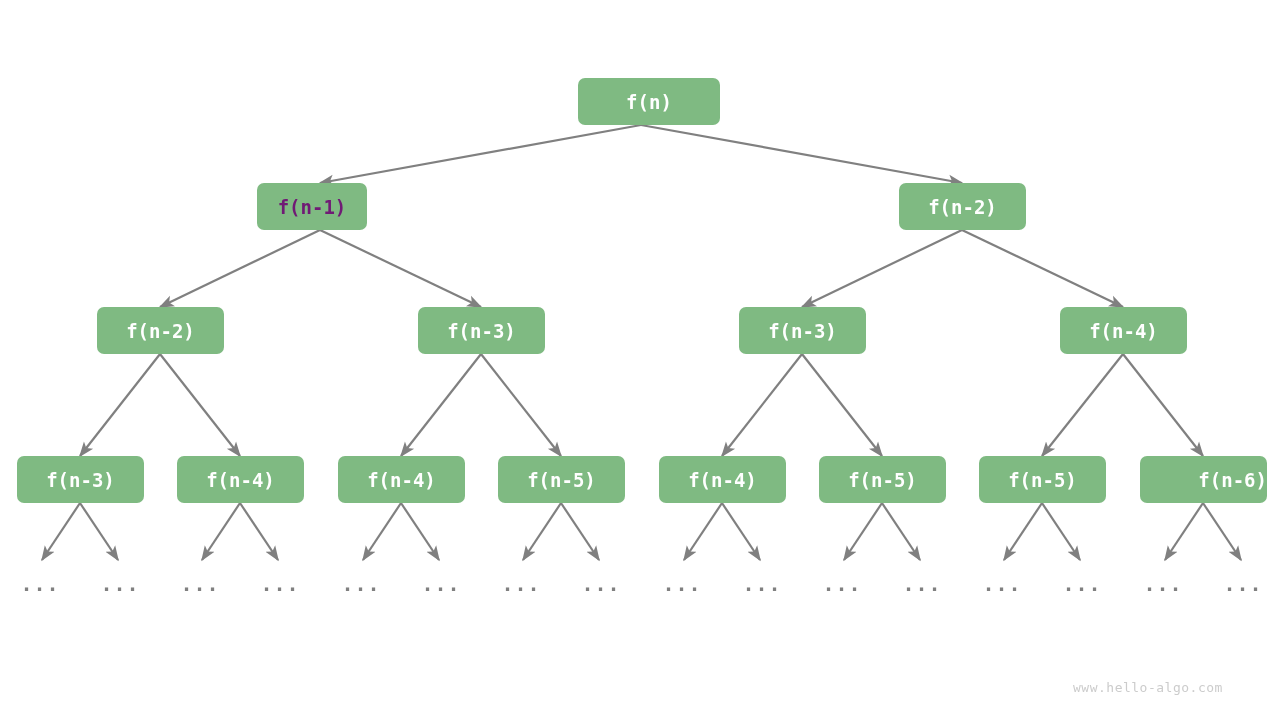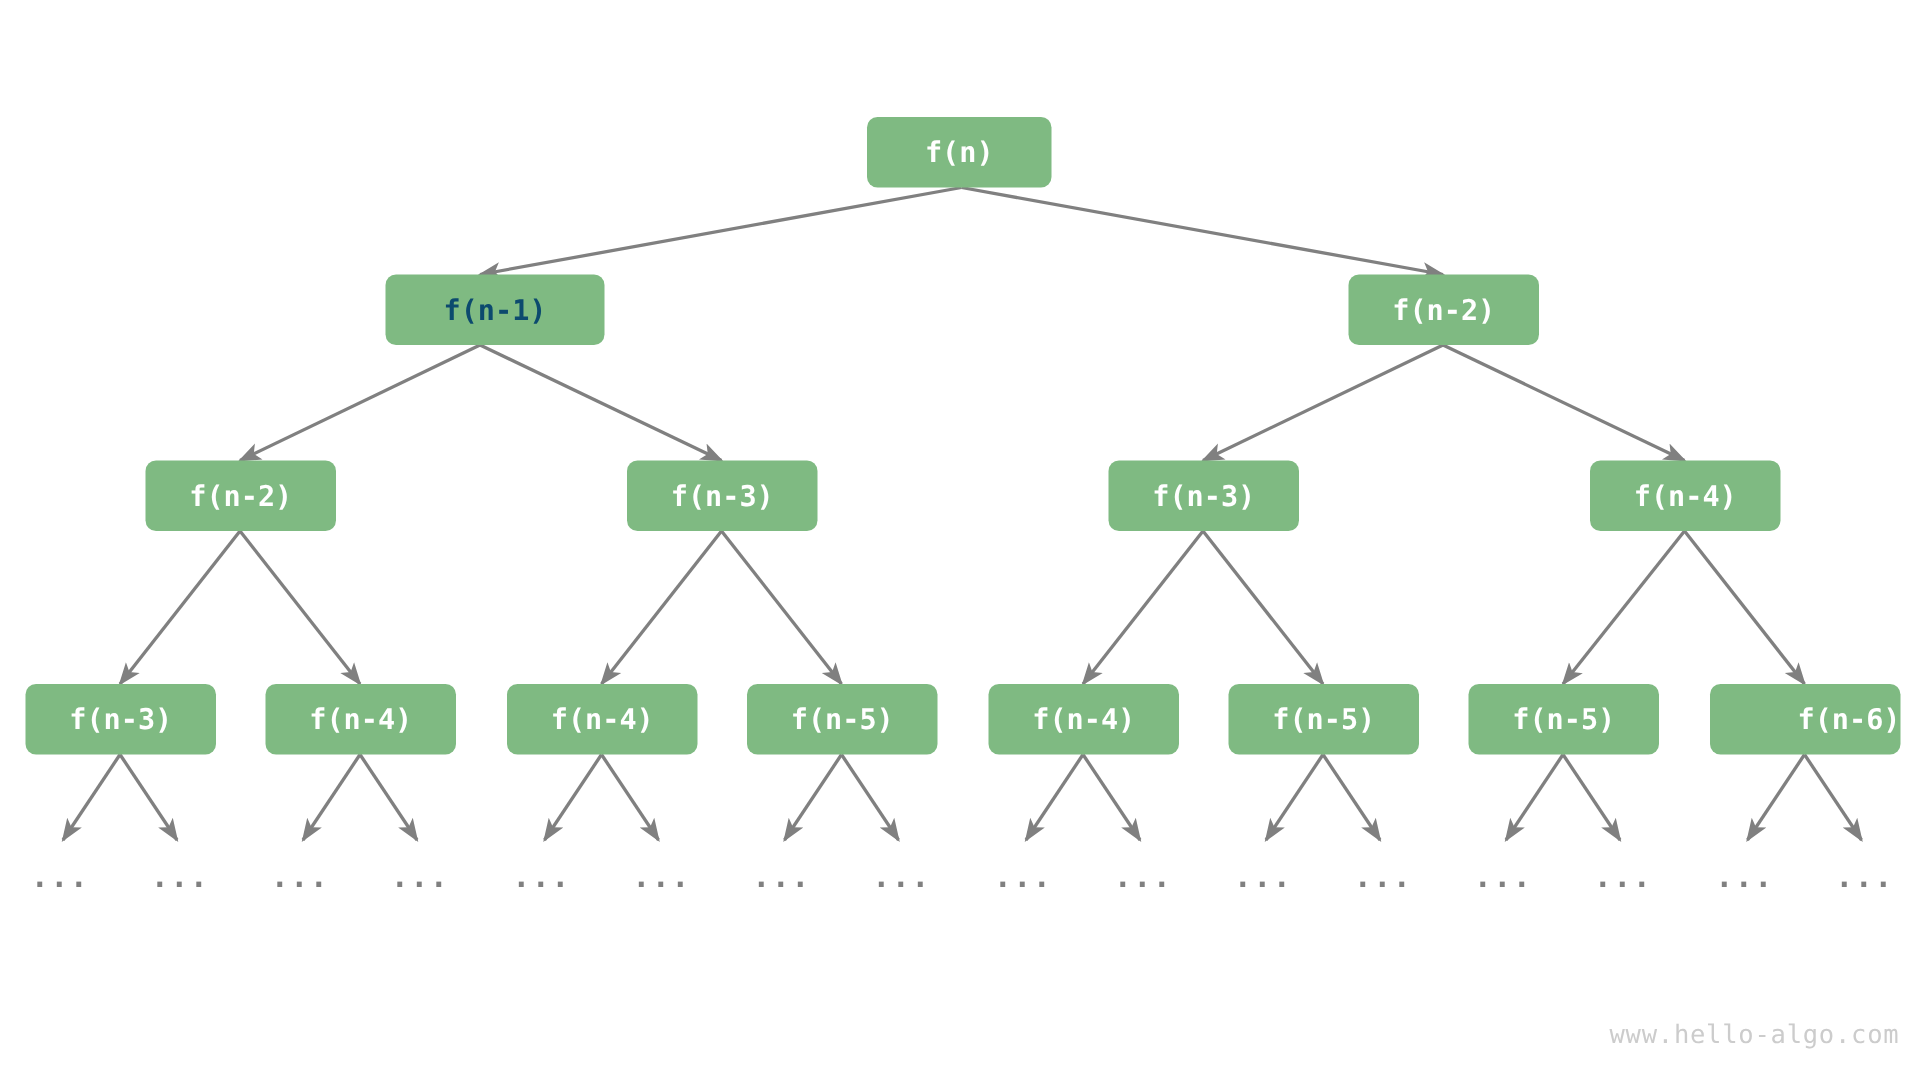--- a/index.html
+++ b/index.html
@@ -52,21 +52,21 @@
     font-weight: bold;
     letter-spacing: 1px;
     transform: translate(-50%, -50%);
     white-space: nowrap;
     user-select: none;
   }
   .watermark {
     position: absolute;
     color: #cccccc;
     font-family: "DejaVu Sans Mono", monospace;
-    font-size: 17px;
+    font-size: 13px;
     letter-spacing: 0.5px;
     white-space: nowrap;
     user-select: none;
   }
 </style>
 </head>
 <body>
 
 <div id="canvas">
 
@@ -102,24 +102,24 @@
       <line x1="722" y1="503" x2="760" y2="560" stroke="#808080" stroke-width="2.2" marker-end="url(#arrowhead)"></line>
       <line x1="882" y1="503" x2="844" y2="560" stroke="#808080" stroke-width="2.2" marker-end="url(#arrowhead)"></line>
       <line x1="882" y1="503" x2="920" y2="560" stroke="#808080" stroke-width="2.2" marker-end="url(#arrowhead)"></line>
       <line x1="1042" y1="503" x2="1004" y2="560" stroke="#808080" stroke-width="2.2" marker-end="url(#arrowhead)"></line>
       <line x1="1042" y1="503" x2="1080" y2="560" stroke="#808080" stroke-width="2.2" marker-end="url(#arrowhead)"></line>
       <line x1="1203" y1="503" x2="1165" y2="560" stroke="#808080" stroke-width="2.2" marker-end="url(#arrowhead)"></line>
       <line x1="1203" y1="503" x2="1241" y2="560" stroke="#808080" stroke-width="2.2" marker-end="url(#arrowhead)"></line>
     </svg>
 
   <div id="node-layer">
-      <div class="node" style="left: 578px; top: 78px; width: 123px; height: 47px; background: rgb(127, 186, 130); color: rgb(255, 255, 255);">
+      <div class="node" style="left: 578px; top: 78px; width: 142px; height: 47px; background: rgb(127, 186, 130); color: rgb(255, 255, 255);">
         <span>f(n)</span>
       </div>
-      <div class="node" style="left: 257px; top: 183px; width: 146px; height: 47px; background: rgb(127, 186, 130); color: #0c4a6e;">
+      <div class="node" style="left: 257px; top: 183px; width: 110px; height: 47px; background: rgb(127, 186, 130); color: #701a75;">
         <span>f(n-1)</span>
       </div>
       <div class="node" style="left: 899px; top: 183px; width: 127px; height: 47px; background: rgb(127, 186, 130); color: rgb(255, 255, 255);">
         <span>f(n-2)</span>
       </div>
       <div class="node" style="left: 97px; top: 307px; width: 127px; height: 47px; background: rgb(127, 186, 130); color: rgb(255, 255, 255);">
         <span>f(n-2)</span>
       </div>
       <div class="node" style="left: 418px; top: 307px; width: 127px; height: 47px; background: rgb(127, 186, 130); color: rgb(255, 255, 255);">
         <span>f(n-3)</span>

